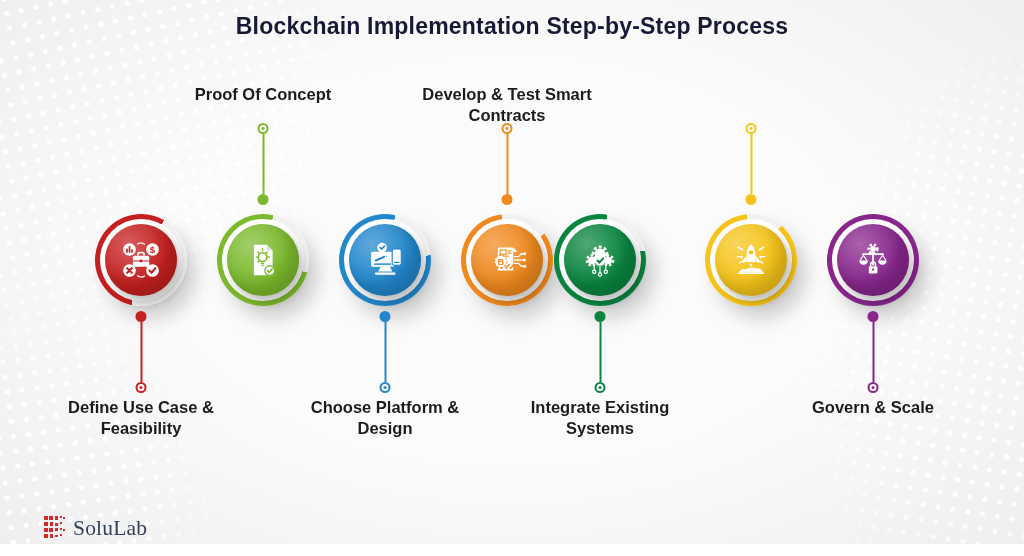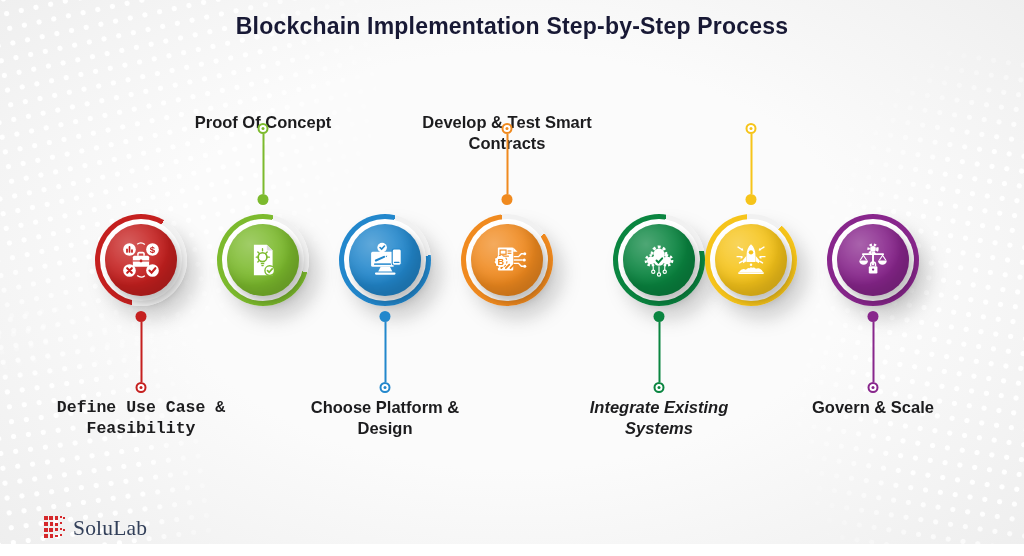--- a/index.html
+++ b/index.html
@@ -29,31 +29,31 @@
     position:absolute;left:0;top:13px;width:100%;text-align:center;
     font-size:23px;font-weight:700;letter-spacing:.2px;color:#181935;
   }
 
   
   .step{position:absolute;top:70px;width:200px;height:400px;}
   .step[data-step="0"]{left:41px;}
   .step[data-step="1"]{left:163px;}
   .step[data-step="2"]{left:285px;}
   .step[data-step="3"]{left:407px;}
-  .step[data-step="4"]{left:559px;font-style:italic;}
+  .step[data-step="4"]{left:500px;}
   .step[data-step="5"]{left:651px;}
   .step[data-step="6"]{left:773px;}
 
   .label{
     position:absolute;left:0;right:0;margin:0 auto;text-align:center;
     font-size:16.5px;line-height:21px;font-weight:700;color:#1c1c1e;
   }
-  .label.above{top:14px;margin-top:28px;}
+  .label.above{top:14px;}
   .label.below{top:327px;}
-  .step[data-step="0"] .label{max-width:176px;font-family:Liberation Mono, monospace;}
+  .step[data-step="0"] .label{max-width:176px;}
   .step[data-step="2"] .label{max-width:176px;}
   .step[data-step="3"] .label{max-width:196px;}
   .step[data-step="4"] .label{max-width:162px;}
 
   
   .connector{position:absolute;left:50%;transform:translateX(-50%);
     display:flex;flex-direction:column;align-items:center;}
   .connector.above{top:53px;}
   .connector.below{top:241px;}
   .cline{width:2px;height:60px;background:var(--c);}

